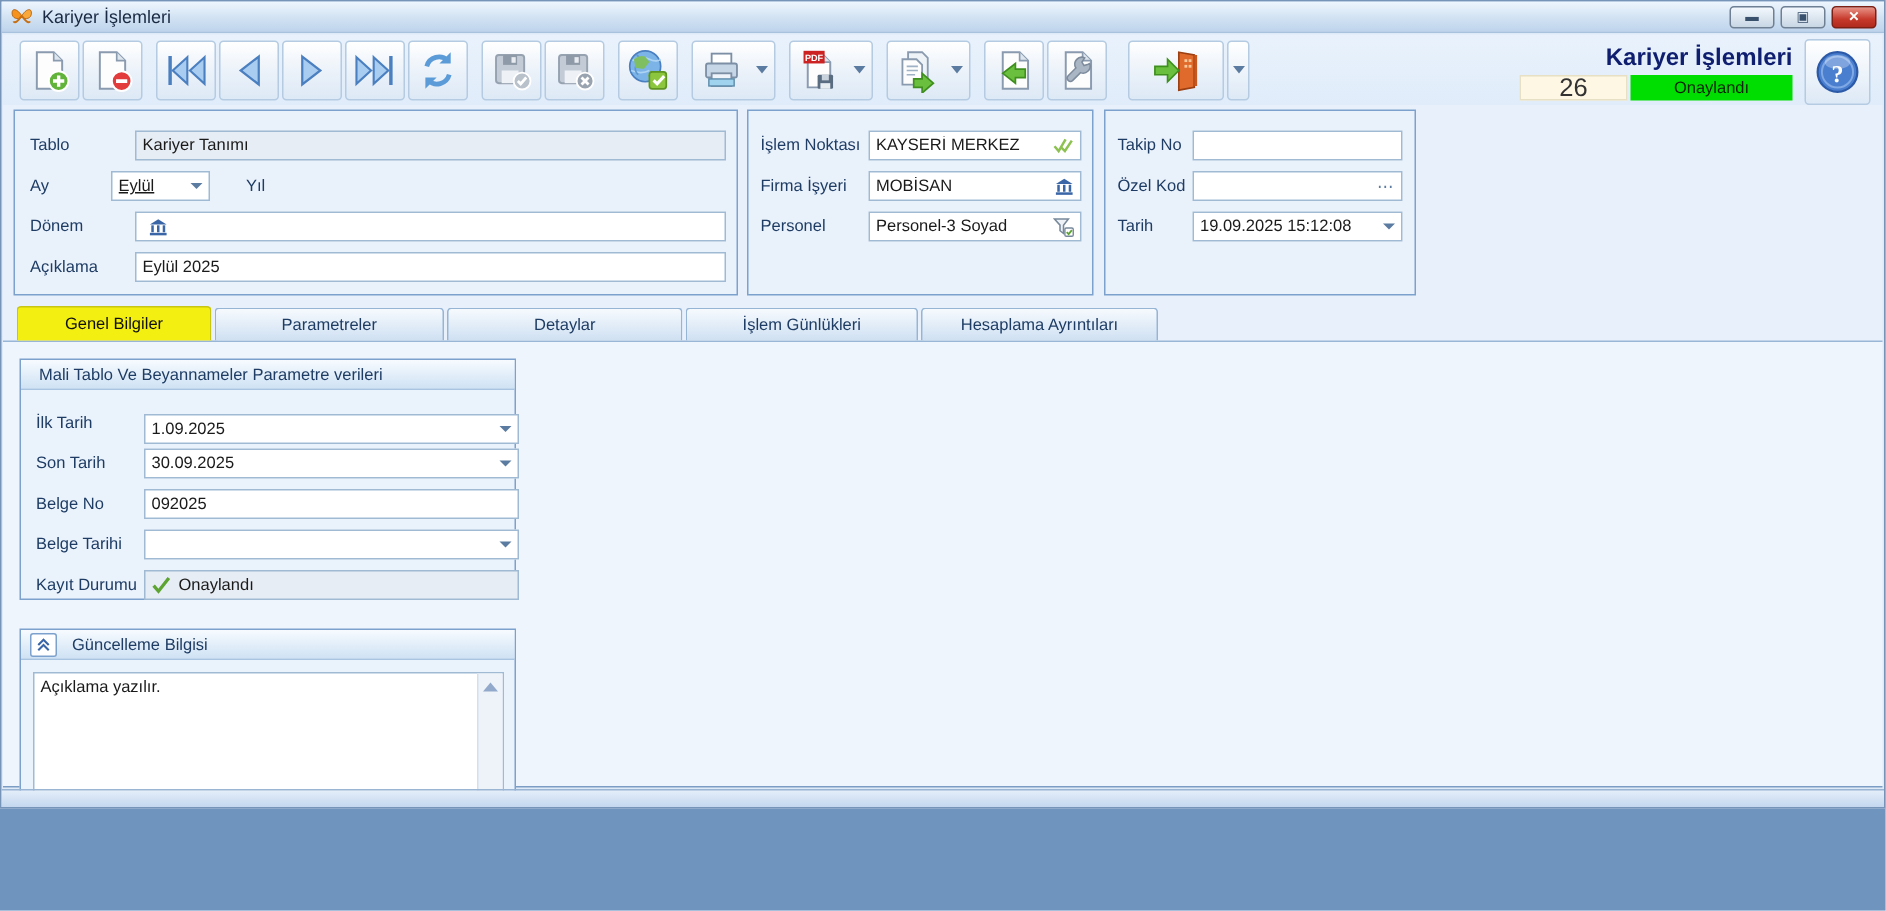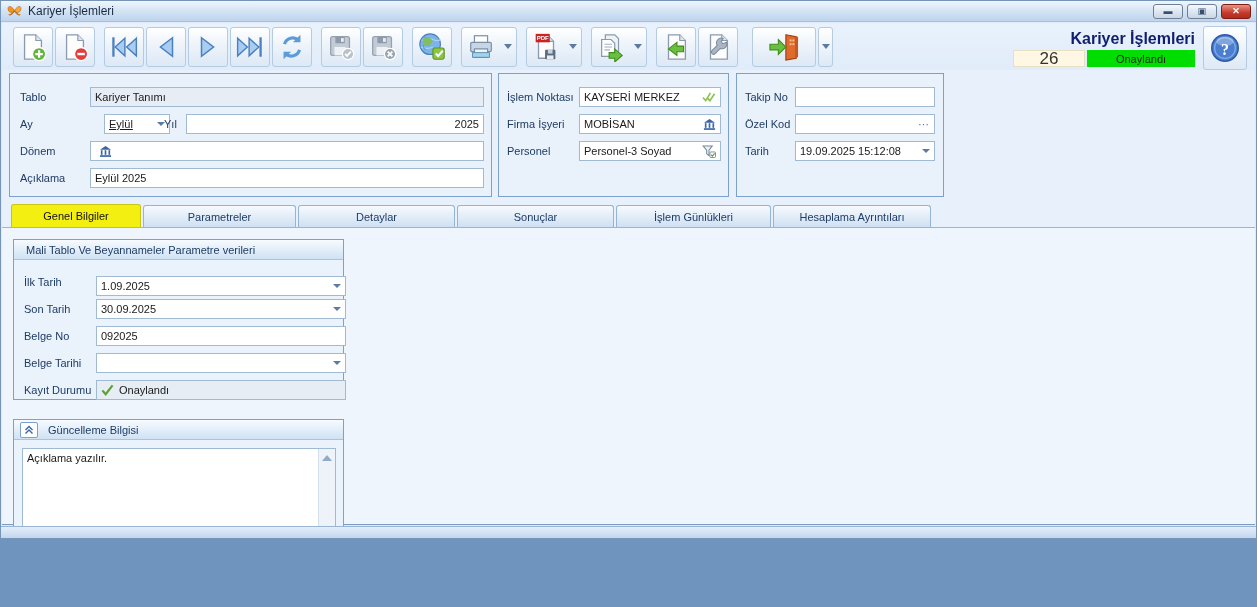--- a/index.html
+++ b/index.html
@@ -311,30 +311,27 @@
       <div class="frow" style="left:10px; top:13px;">
           <span class="flabel">Tablo</span>
         </div>
       <div class="field readonly" style="left:80px; top:13px; width:394px;">
         <span class="grow">Kariyer Tanımı</span>
       </div>
 
       <div class="frow" style="left:10px; top:40px;">
           <span class="flabel">Ay</span>
         </div>
-      <div class="field" style="left:94px; top:40px; width:66px;text-decoration:underline;">
+      <div class="field" style="left:64px; top:40px; width:66px;text-decoration:underline;">
         <span class="grow">Eylül</span>
         <span class="combo-arrow"></span>
       </div>
       <div class="frow" style="left:154px; top:40px;">
           <span class="flabel">Yıl</span>
         </div>
-      <div class="field right-align" style="left:176px; top:40px; width:298px;">
-        <span class="grow">2025</span>
-      </div>
 
       <div class="frow" style="left:10px; top:67px;">
           <span class="flabel">Dönem</span>
         </div>
       <div class="field" style="left:80px; top:67px; width:394px;">
         <span class="mini-icon">
           <svg width="13" height="13" viewBox="0 0 14 14">
               <path d="M1 5L7 1.2 13 5z" fill="#3a66a8"></path>
               <rect x="2" y="5.6" width="1.8" height="5" fill="#3a66a8"></rect>
               <rect x="6.1" y="5.6" width="1.8" height="5" fill="#3a66a8"></rect>
@@ -425,23 +422,20 @@
   <div class="tabstrip">
     <div class="tab active" style="width:130px;">
         <span>Genel Bilgiler</span>
       </div>
     <div class="tab" style="width:153px;">
         <span>Parametreler</span>
       </div>
     <div class="tab" style="width:157px;">
         <span>Detaylar</span>
       </div>
-    <div class="tab" style="width:157px;">
-        <span>Sonuçlar</span>
-      </div>
     <div class="tab" style="width:155px;">
         <span>İşlem Günlükleri</span>
       </div>
     <div class="tab" style="width:158px;">
         <span>Hesaplama Ayrıntıları</span>
       </div>
   </div>
 
   <div class="content">
 

